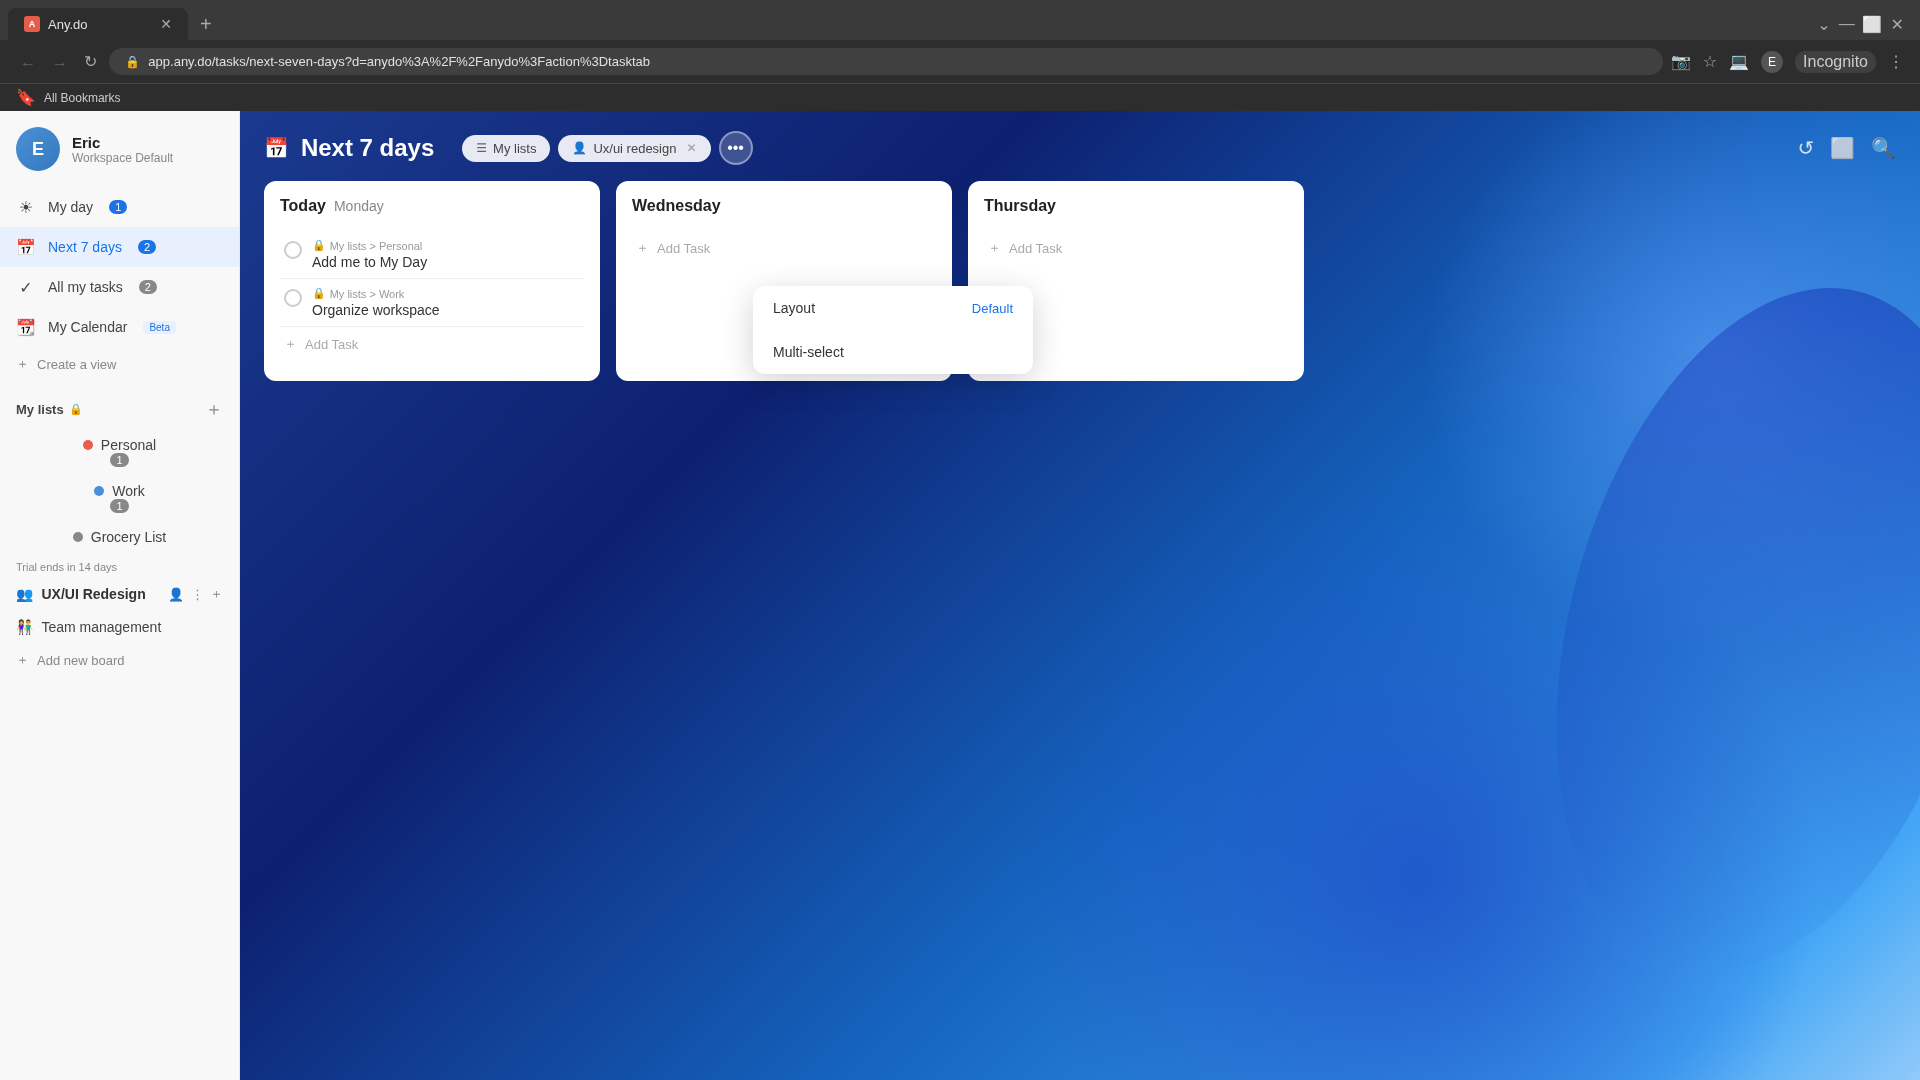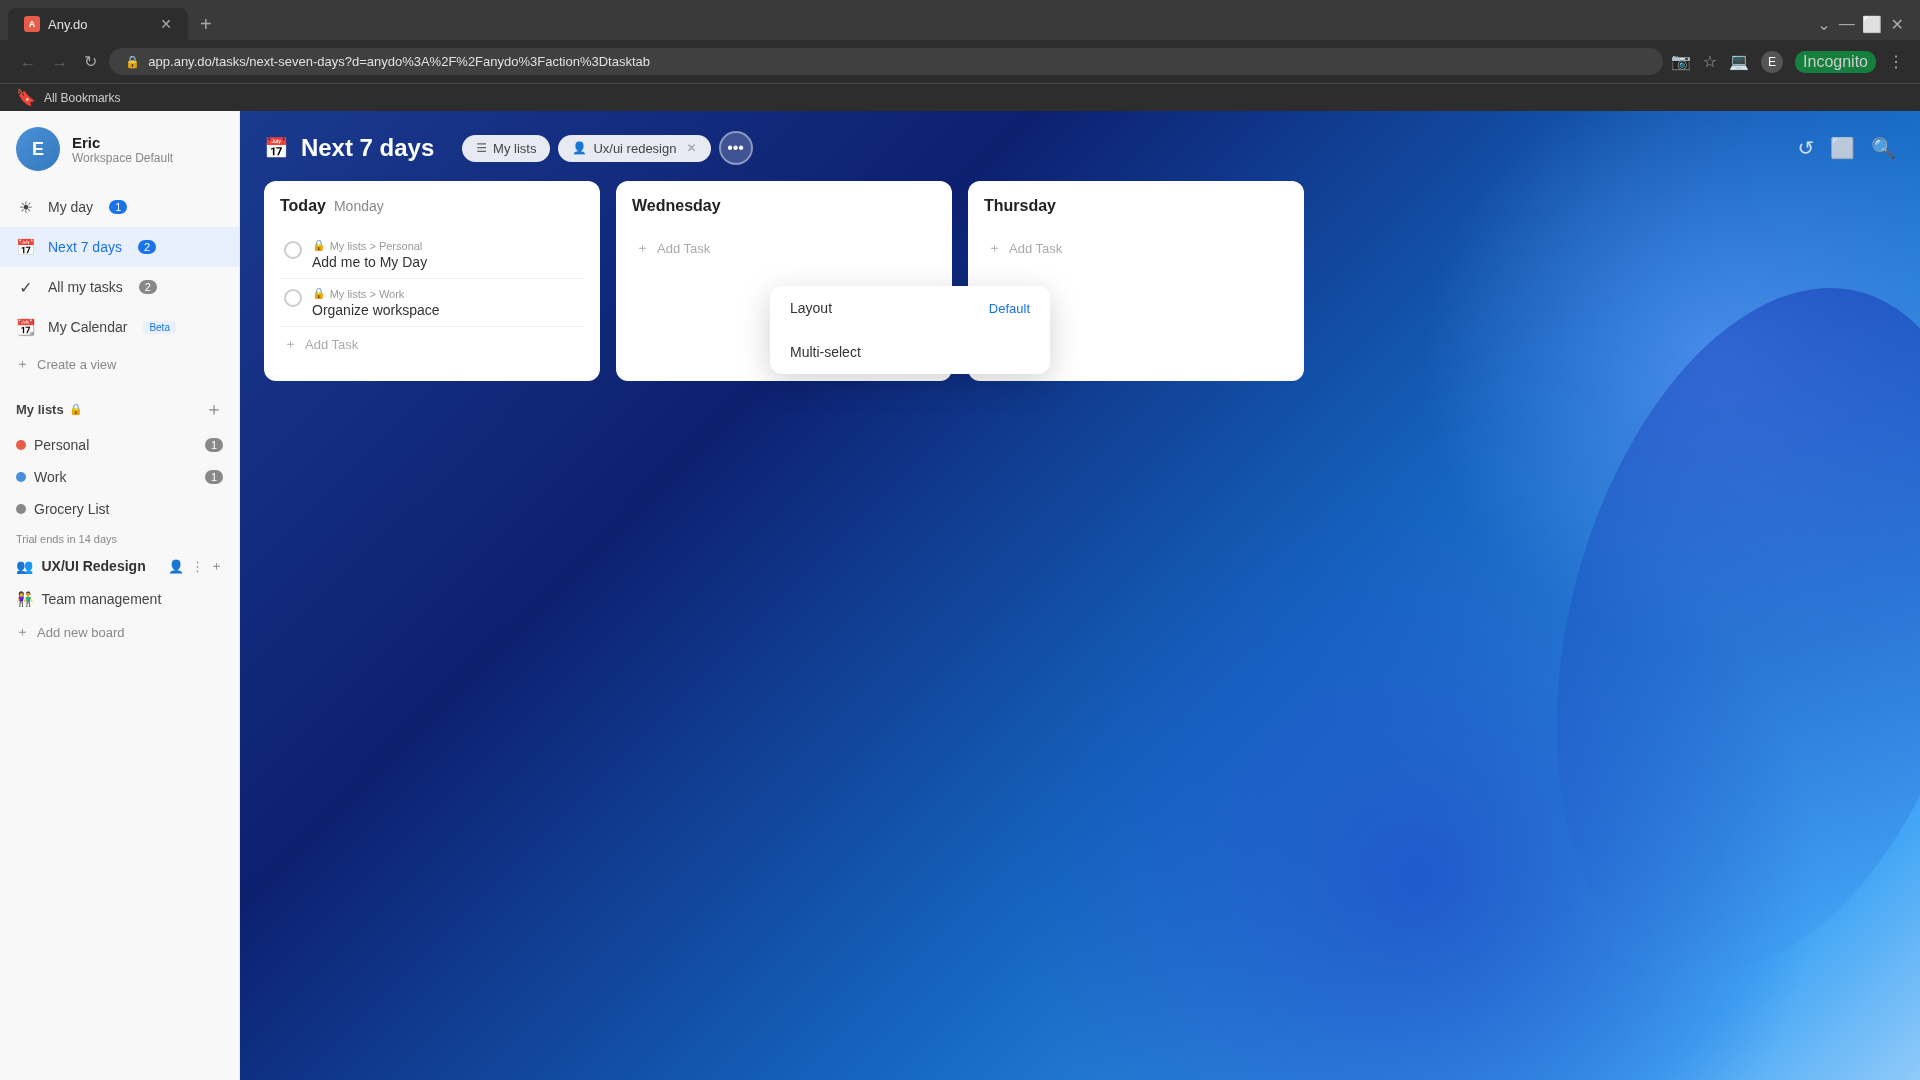--- a/index.html
+++ b/index.html
@@ -15,21 +15,21 @@
     .tab-controls { margin-left: auto; display: flex; align-items: center; gap: 8px; color: #aaa; padding: 0 8px; }
     .tab-controls span { cursor: pointer; font-size: 16px; }
 
     .address-bar { display: flex; align-items: center; gap: 8px; padding: 8px 16px; background: #2d2d2d; }
     .nav-btn { color: #aaa; cursor: pointer; font-size: 16px; padding: 4px; }
     .nav-btn.disabled { opacity: 0.4; }
     .url-bar { flex: 1; background: #404040; border-radius: 20px; padding: 6px 16px; color: #e0e0e0; font-size: 13px; display: flex; align-items: center; gap: 8px; }
     .url-bar .lock-icon { color: #aaa; font-size: 12px; }
     .browser-actions { display: flex; align-items: center; gap: 12px; color: #aaa; }
     .browser-actions span { cursor: pointer; font-size: 16px; }
-    .incognito-badge { background: #15803d; color: #ccc; font-size: 11px; padding: 2px 8px; border-radius: 10px; }
+    .incognito-badge { background: #404040; color: #ccc; font-size: 11px; padding: 2px 8px; border-radius: 10px; }
     .bookmarks-bar { background: #2d2d2d; padding: 4px 16px; display: flex; align-items: center; gap: 8px; border-top: 1px solid #444; }
     .bookmark-item { color: #ccc; font-size: 12px; display: flex; align-items: center; gap: 4px; cursor: pointer; }
 
     
     .app { display: flex; flex: 1; overflow: hidden; }
 
     
     .sidebar { width: 240px; background: #f8f8f8; display: flex; flex-direction: column; padding: 16px 0; border-right: 1px solid #e8e8e8; flex-shrink: 0; }
     .user-section { display: flex; align-items: center; gap: 12px; padding: 0 16px 16px; }
     .avatar { width: 44px; height: 44px; border-radius: 50%; background: linear-gradient(135deg, #4a90d9, #357abd); display: flex; align-items: center; justify-content: center; color: white; font-size: 18px; font-weight: bold; flex-shrink: 0; }
@@ -42,21 +42,21 @@
     .nav-badge { background: #1a73e8; color: white; font-size: 11px; border-radius: 10px; padding: 1px 6px; margin-left: 4px; }
     .nav-badge.gray { background: #888; }
     .nav-item .beta-badge { background: #e8f0fe; color: #1a73e8; font-size: 10px; padding: 1px 6px; border-radius: 4px; margin-left: 4px; }
     .create-view { display: flex; align-items: center; gap: 8px; padding: 8px 16px; color: #888; font-size: 13px; cursor: pointer; }
 
     .section-header { display: flex; align-items: center; justify-content: space-between; padding: 16px 16px 8px; }
     .section-title { font-size: 13px; font-weight: 600; color: #444; display: flex; align-items: center; gap: 6px; }
     .section-title .lock { font-size: 11px; color: #888; }
     .section-add { color: #888; cursor: pointer; font-size: 18px; }
 
-    .list-item { display: flex; align-items: center; justify-content: space-between; padding: 8px 16px; cursor: pointer; color: #444; font-size: 14px; }
+    .list-item { display: flex; align-items: center; justify-content: space-between; padding: 8px 16px; cursor: pointer; color: #444; font-size: 14px; flex-direction: column; }
     .list-item-left { display: flex; align-items: center; gap: 8px; }
     .list-dot { width: 10px; height: 10px; border-radius: 50%; }
     .list-badge { background: #888; color: white; font-size: 11px; border-radius: 10px; padding: 1px 6px; }
     .trial-notice { font-size: 11px; color: #888; padding: 8px 16px; }
     .workspace-item { display: flex; align-items: center; gap: 8px; padding: 8px 16px; cursor: pointer; font-size: 14px; color: #444; }
     .workspace-header { display: flex; align-items: center; justify-content: space-between; padding: 4px 16px 8px; }
     .workspace-name { font-size: 14px; font-weight: 600; color: #333; display: flex; align-items: center; gap: 8px; }
     .workspace-icons { display: flex; align-items: center; gap: 6px; color: #888; font-size: 13px; }
     .add-board { display: flex; align-items: center; gap: 8px; padding: 8px 16px; color: #888; font-size: 13px; cursor: pointer; }
 
@@ -89,21 +89,21 @@
     .col-header { display: flex; align-items: baseline; gap: 8px; margin-bottom: 16px; }
     .col-day { font-size: 16px; font-weight: 700; color: #222; }
     .col-date { font-size: 14px; color: #888; }
     .task-item { display: flex; align-items: flex-start; gap: 10px; padding: 8px 4px; border-bottom: 1px solid #f0f0f0; }
     .task-item:last-of-type { border-bottom: none; }
     .task-checkbox { width: 18px; height: 18px; border: 2px solid #ccc; border-radius: 50%; flex-shrink: 0; margin-top: 2px; cursor: pointer; }
     .task-content { flex: 1; }
     .task-meta { font-size: 11px; color: #999; display: flex; align-items: center; gap: 4px; margin-bottom: 2px; }
     .task-name { font-size: 14px; color: #333; }
     .add-task { display: flex; align-items: center; gap: 8px; color: #aaa; font-size: 13px; cursor: pointer; padding: 8px 4px; }
-    .dropdown-menu { position: absolute; top: 175px; left: 530px; background: white; border-radius: 12px; box-shadow: 0 8px 32px rgba(0,0,0,0.18); z-index: 200; width: 280px; overflow: hidden; }
+    .dropdown-menu { position: absolute; top: 175px; left: 513px; background: white; border-radius: 12px; box-shadow: 0 8px 32px rgba(0,0,0,0.18); z-index: 200; width: 280px; overflow: hidden; }
     .dropdown-item { display: flex; align-items: center; justify-content: space-between; padding: 14px 20px; cursor: pointer; font-size: 14px; color: #333; }
     .dropdown-item .item-label { }
     .dropdown-item .item-value { color: #1a73e8; font-size: 13px; font-weight: 500; }
 
     .scrollbar-area { height: 8px; background: #e0e0e0; }
     .scrollbar-thumb { height: 8px; width: 900px; background: #bbb; border-radius: 4px; }
   </style>
 </head>
 <body>
 

